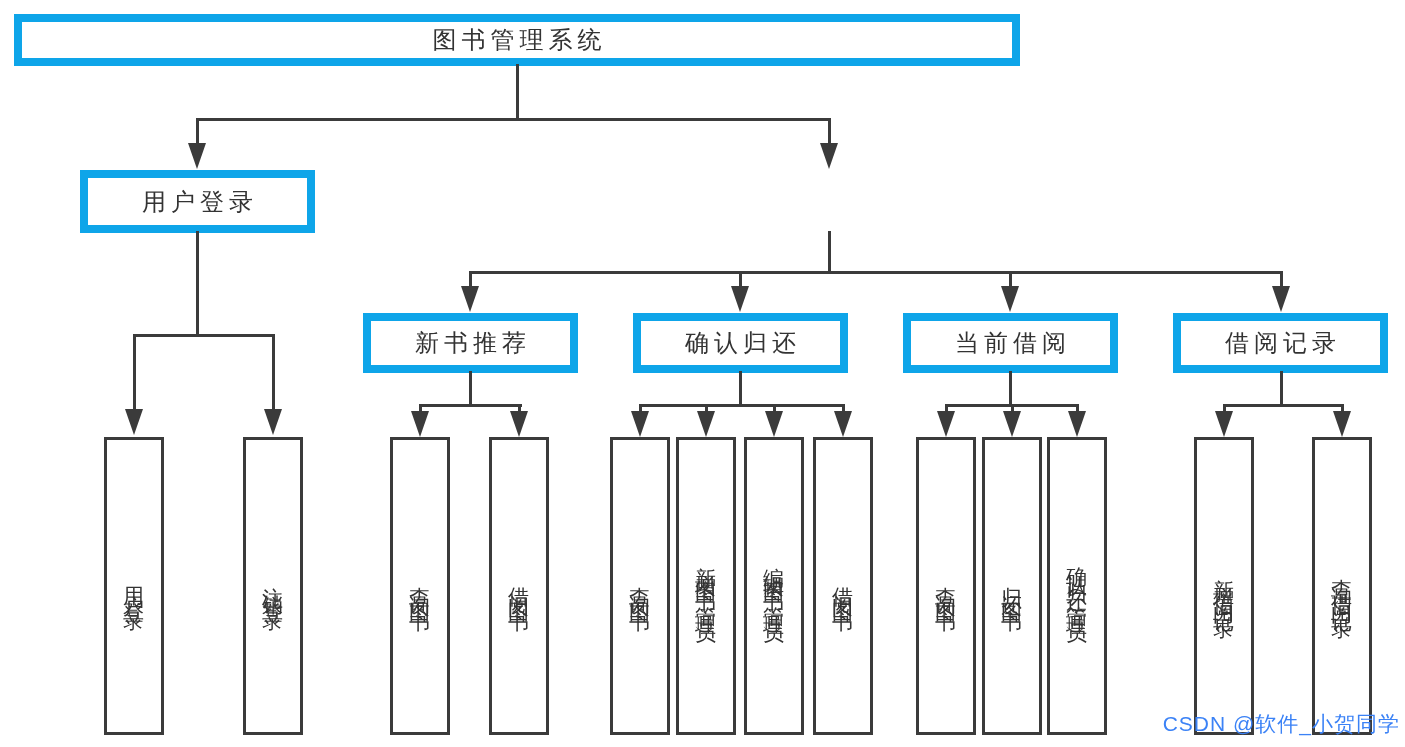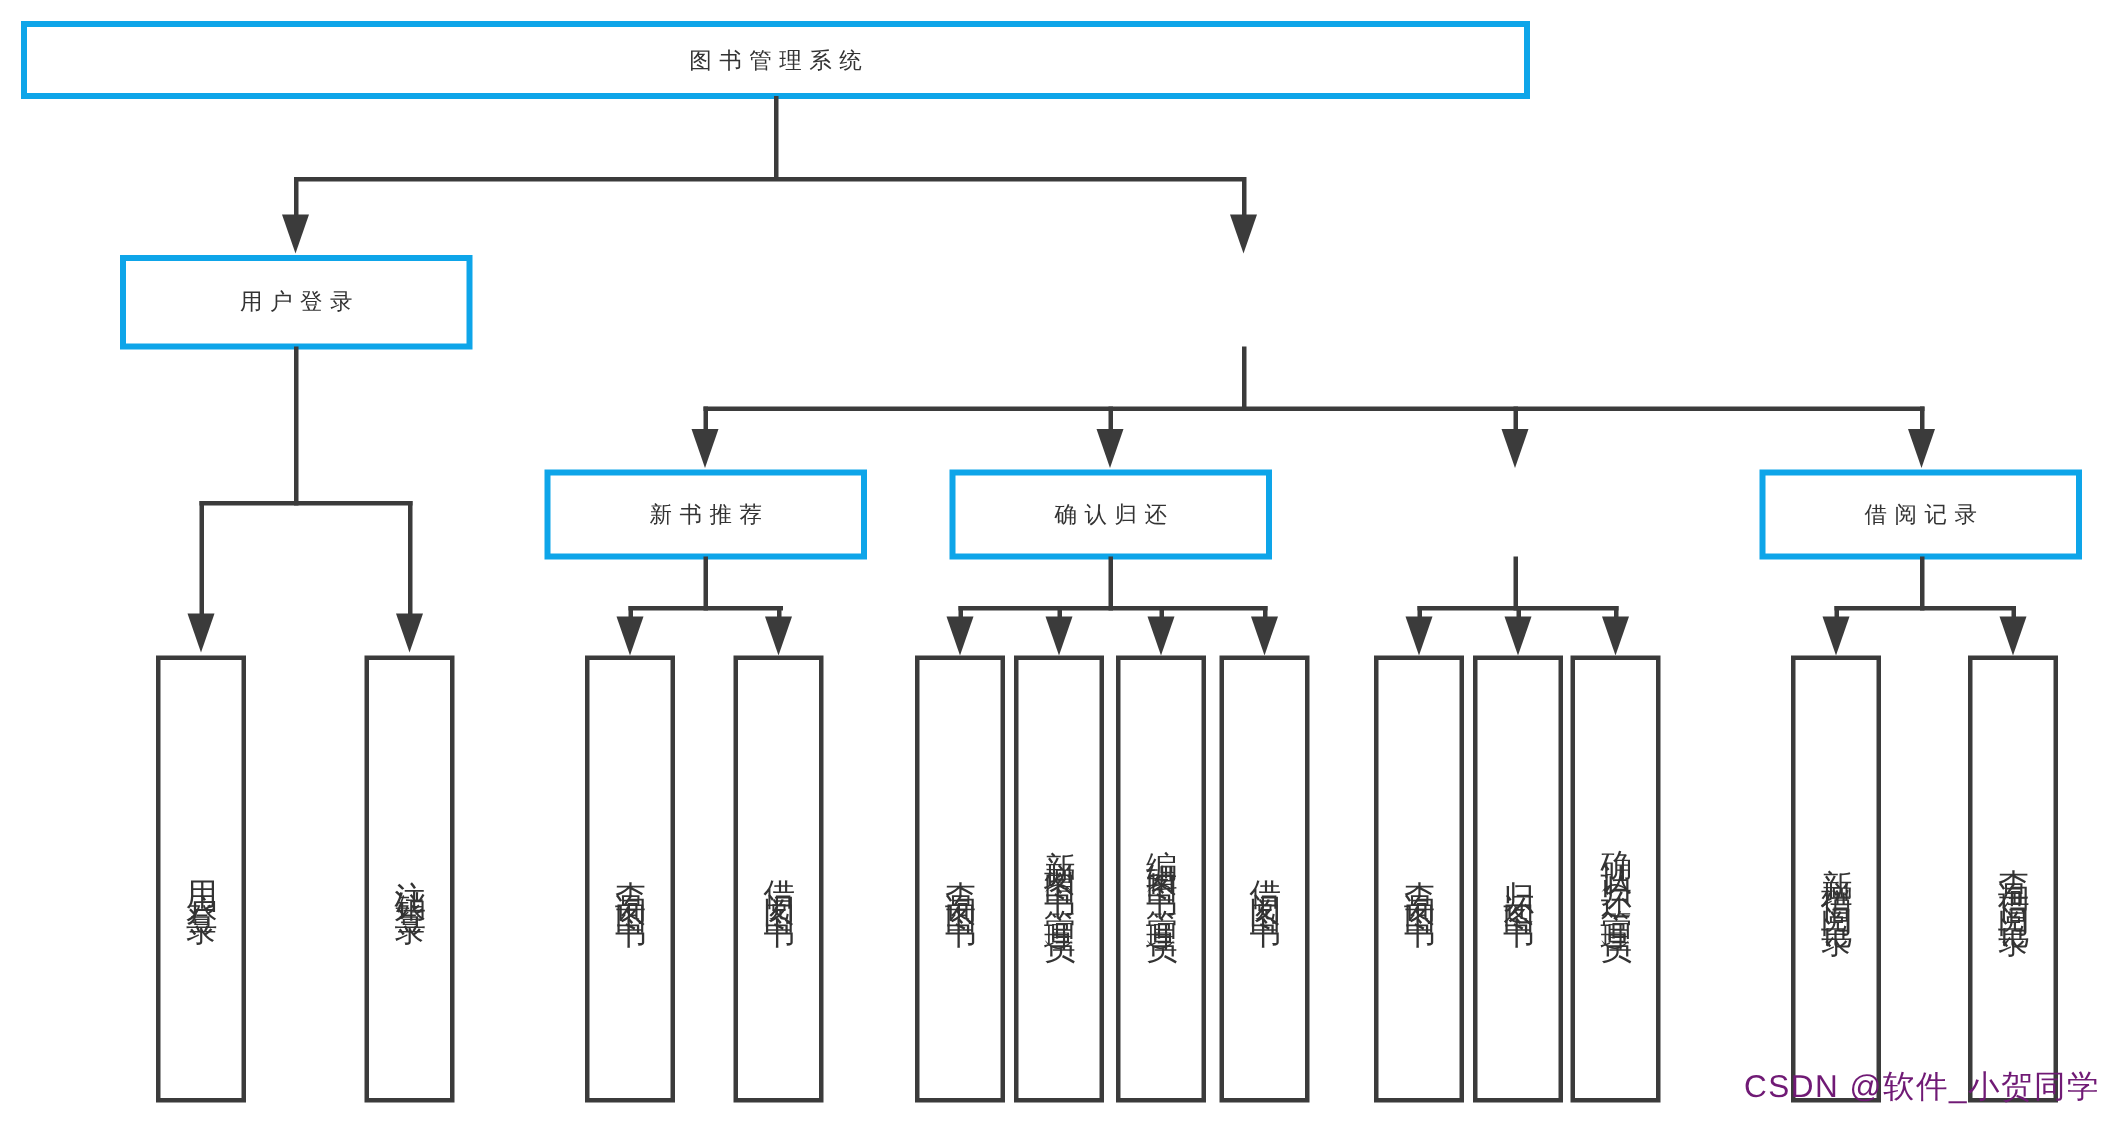--- a/index.html
+++ b/index.html
@@ -9,25 +9,25 @@
     background:#ffffff;
     font-family:"Liberation Sans","DejaVu Sans",sans-serif;
     color:#333333;
     overflow:hidden;
   }
   
   .box{
     position:absolute;
     box-sizing:border-box;
     background:#ffffff;
-    border:4px solid #0ea5e9;
+    border:8px solid #0ea5e9;
     display:flex;
     align-items:center;
     justify-content:center;
-    font-size:15px;
+    font-size:24px;
     letter-spacing:5px;
     text-indent:5px;
     white-space:nowrap;
   }
   .vbox{
     position:absolute;
     box-sizing:border-box;
     background:#ffffff;
     border:3px solid #3b3b3b;
     top:437px;height:298px;width:60px;
@@ -51,21 +51,21 @@
     border-right:9px solid transparent;
     border-top:26px solid #3b3b3b;
   }
   .watermark{
     position:absolute;
     left:1158px;top:710px;
     width:242px;
     text-align:right;
     font-size:21px;
     letter-spacing:1px;
-    color:#701a75;
+    color:#3b82f6;
     z-index:5;
     white-space:nowrap;
   }
 </style>
 </head>
 <body>
 
 <div class="canvas">
 
   <div class="box" style="left:14px;top:14px;width:1006px;height:52px;">
@@ -99,20 +99,23 @@
   <div class="vline" style="left:1009px;top:271px;height:18px;"></div>
   <div class="ahead" style="left:1001px;top:286px;"></div>
   <div class="vline" style="left:1280px;top:271px;height:18px;"></div>
   <div class="ahead" style="left:1272px;top:286px;"></div>
 
   <div class="box" style="left:363px;top:313px;width:215px;height:60px;justify-content:center;">
     <span>新书推荐</span>
   </div>
   <div class="box" style="left:633px;top:313px;width:215px;height:60px;">
     <span>确认归还</span>
+  </div>
+  <div class="box" style="left:903px;top:313px;width:215px;height:60px;">
+    <span>当前借阅</span>
   </div>
   <div class="box" style="left:1173px;top:313px;width:215px;height:60px;">
     <span>借阅记录</span>
   </div>
 
   <div class="vline" style="left:469px;top:371px;height:36px;"></div>
   <div class="hline" style="left:419px;top:404px;width:103px;"></div>
   <div class="vline" style="left:419px;top:404px;height:16px;"></div>
   <div class="ahead" style="left:411px;top:411px;"></div>
   <div class="vline" style="left:518px;top:404px;height:16px;"></div>

